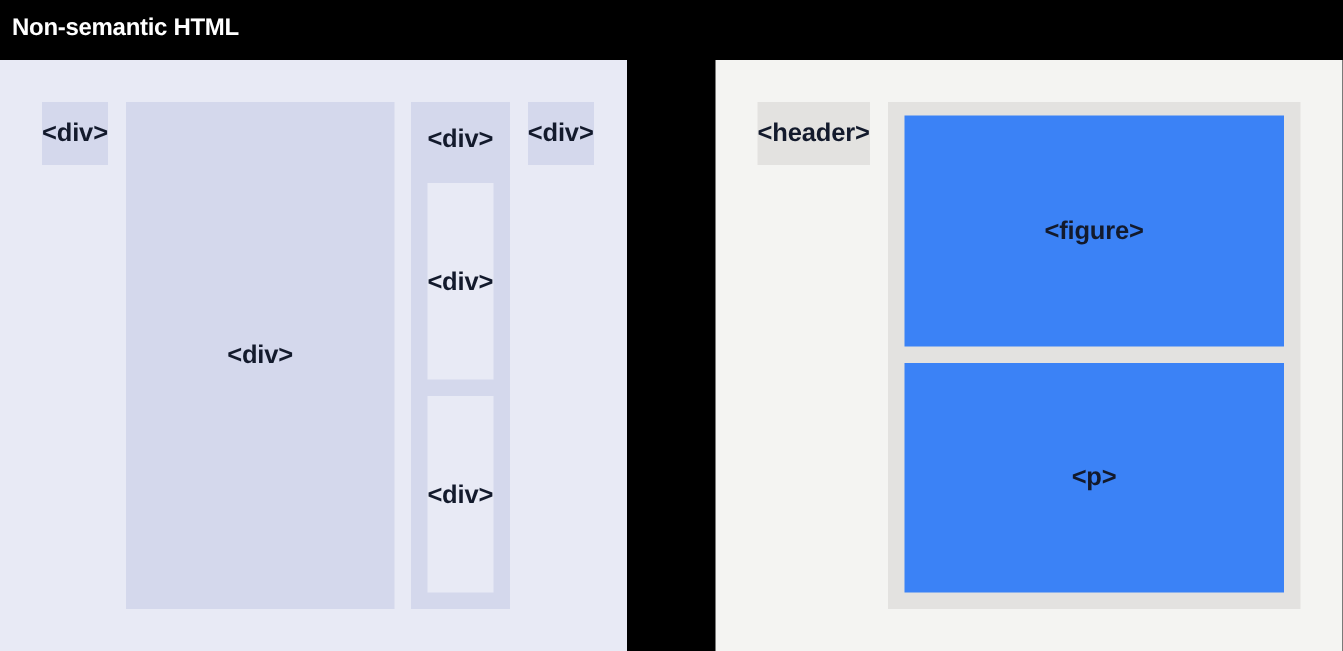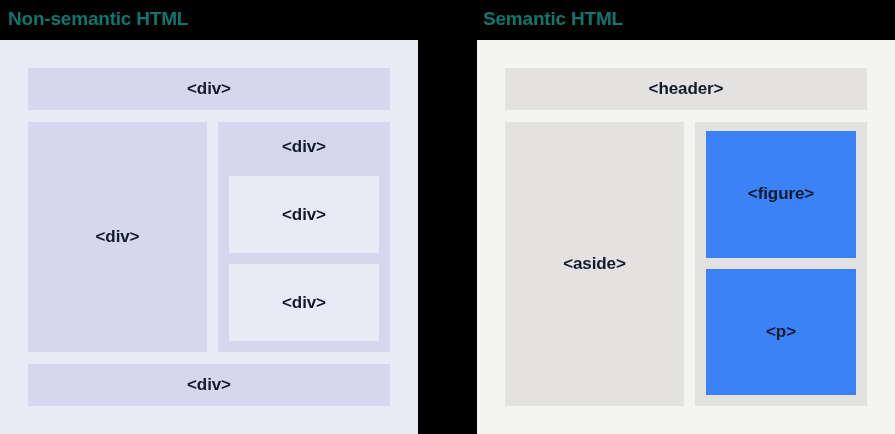--- a/index.html
+++ b/index.html
@@ -20,39 +20,39 @@
     position: relative;
     width: 895px;
     height: 434px;
     background: #000000;
   }
 
   
   .panel-title {
     position: absolute;
     top: 6px;
-    font-size: 19px;
+    font-size: 16px;
     font-weight: 700;
     letter-spacing: -0.2px;
-    color: #0f766e;
+    color: #ffffff;
     white-space: nowrap;
     line-height: 26px;
   }
   #title-left  { left: 8px; }
   #title-right { left: 483px; }
 
   
   .panel {
     position: absolute;
     top: 40px;
     height: 394px;
     box-sizing: border-box;
     padding: 28px;
     display: flex;
-    flex-direction: column;
+    flex-direction: row;
     gap: 12px;
   }
   #panel-left {
     left: 0px;
     width: 418px;
     background: #e8eaf5;
   }
   #panel-right {
     left: 477px;
     width: 418px;
@@ -126,21 +126,20 @@
   #panel-right .col-side { background: #e3e2e0; }
   #panel-right .subblock  { background: #3b82f6; }
 </style>
 </head>
 <body>
 
 <div id="stage">
 
   <div class="panel-title" id="title-left">Non-semantic HTML</div>
 
-  <div class="panel-title" id="title-right">Semantic HTML</div>
 
   <div class="panel" id="panel-left">
 
     <div class="block bar">&lt;div&gt;</div>
 
 
     <div class="split-row">
 
       <div class="col-main block">&lt;div&gt;</div>
 
@@ -159,21 +158,20 @@
 
   </div>
 
   <div class="panel" id="panel-right">
 
     <div class="block bar">&lt;header&gt;</div>
 
 
     <div class="split-row">
 
-      <div class="col-main block">&lt;aside&gt;</div>
 
       <div class="col-side">
 
 
         <div class="subblock block">&lt;figure&gt;</div>
 
         <div class="subblock block">&lt;p&gt;</div>
 
       </div>
     </div>

